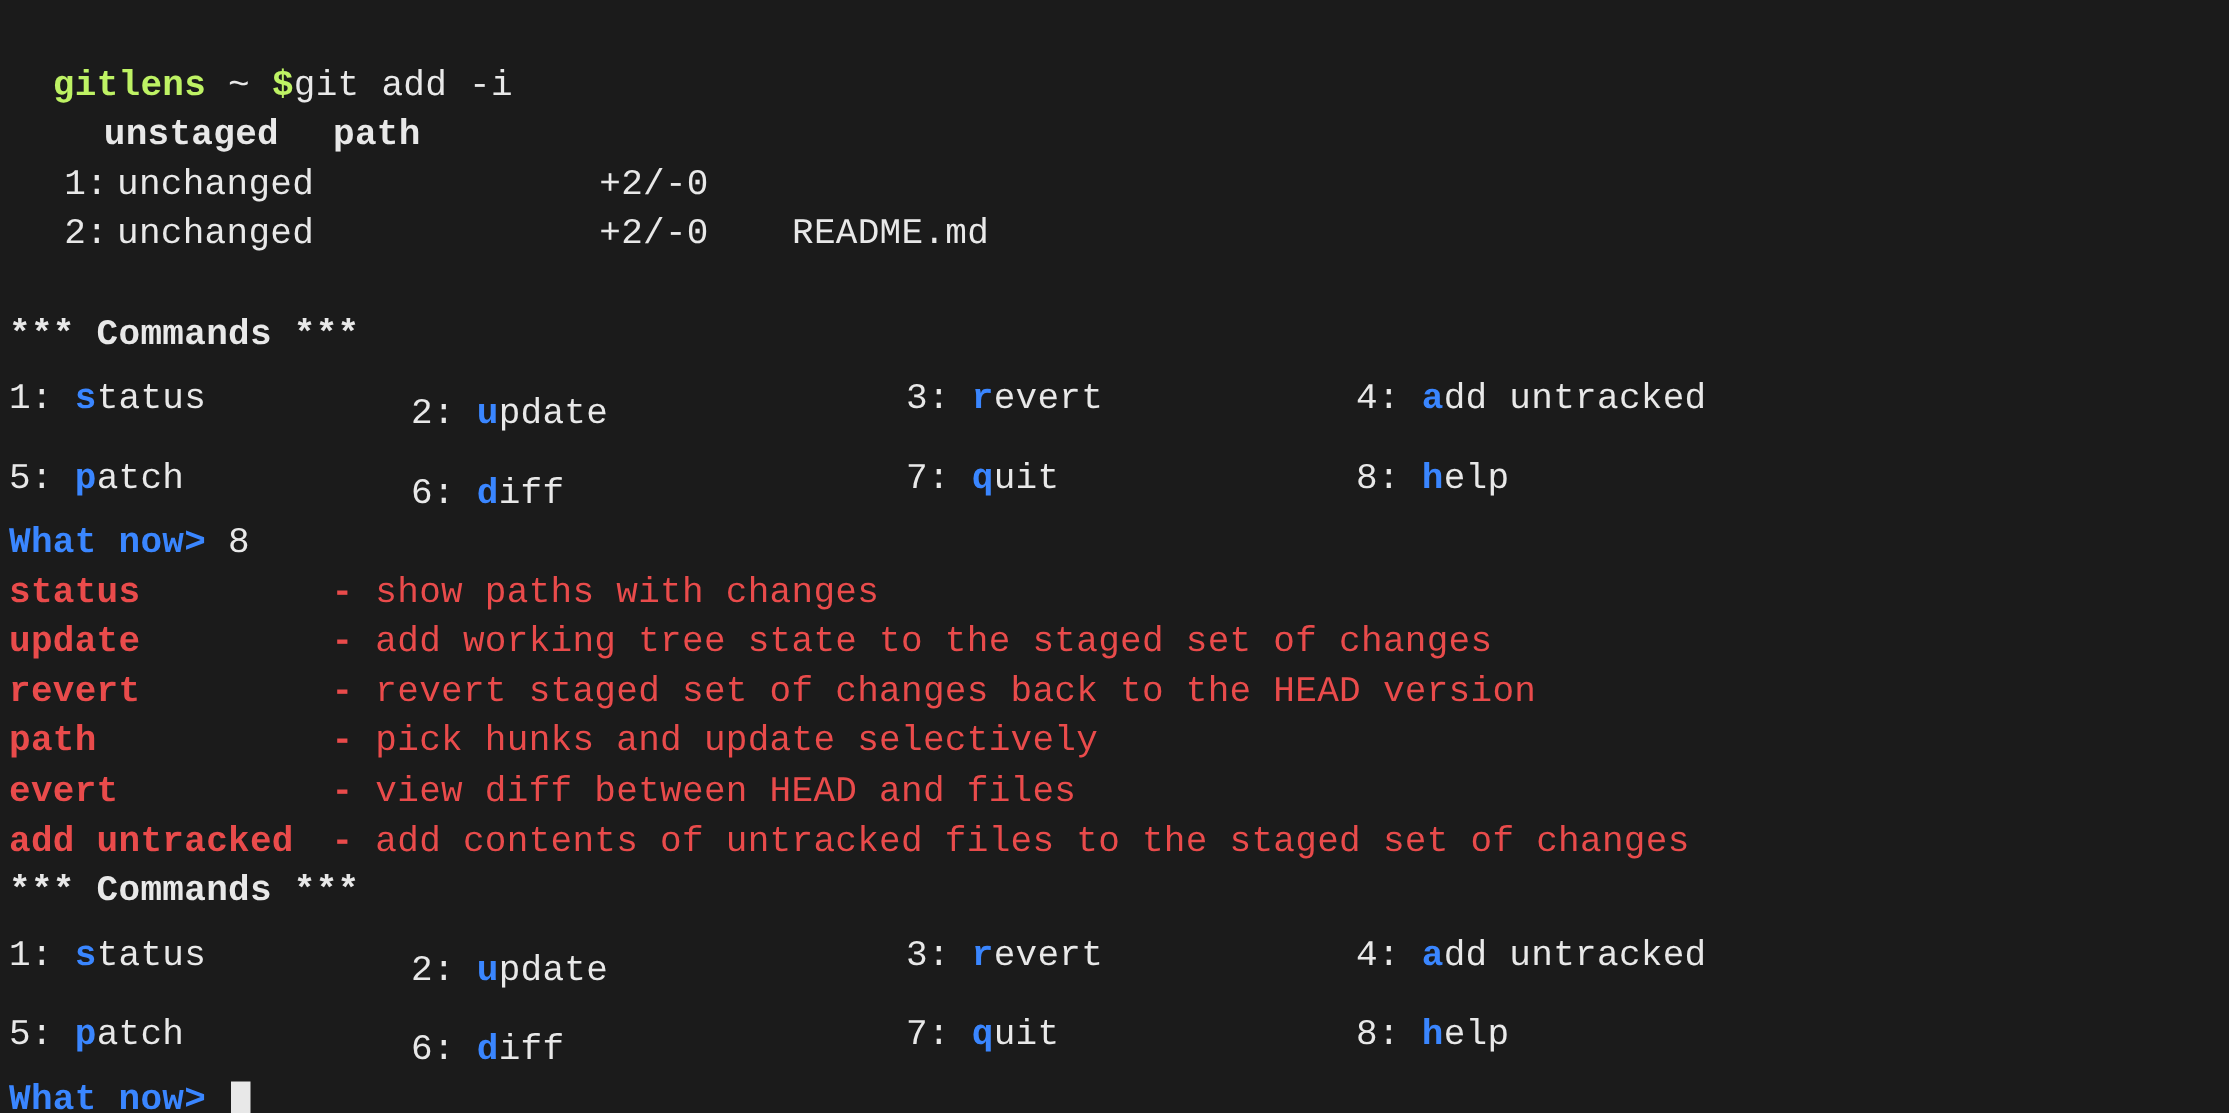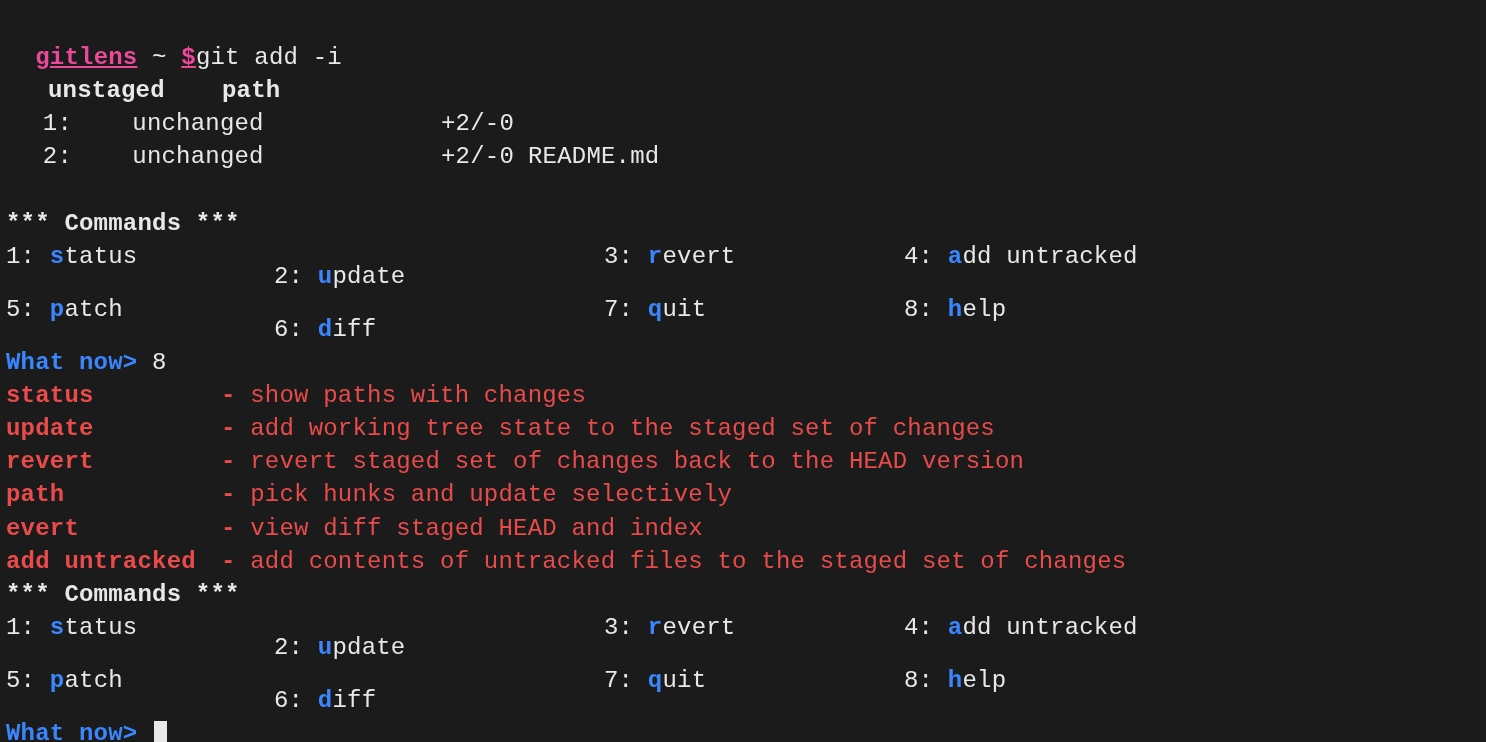--- a/index.html
+++ b/index.html
@@ -15,53 +15,54 @@
       line-height: 1.38;
       padding: 8px 6px;
       width: 1486px;
       height: 742px;
       overflow: hidden;
       letter-spacing: 0.2px;
     }
     .line {
       white-space: pre;
     }
-    .teal { color: #ec4899; text-decoration: underline; }
+    .teal { color: #bef264; }
     .blue { color: #3a86ff; }
     .red { color: #e94b4b; }
     .white { color: #e8e8e8; }
     .bold { font-weight: 700; }
     .cursor {
       display: inline-block;
       width: 13px;
       height: 26px;
       background: #e8e8e8;
       vertical-align: text-bottom;
       margin-left: 2px;
     }
     .cmd-row {
       display: flex;
       white-space: nowrap;
+      align-items: center;
     }
     .cmd-col {
       display: inline-block;
     }
     .cmd-col.c1 { min-width: 268px; }
     .cmd-col.c2 { min-width: 330px; margin-top: 20px; }
     .cmd-col.c3 { min-width: 300px; }
     .cmd-col.c4 { }
     .file-row {
       display: flex;
     }
     .file-num { width: 72px; text-align: right; padding-right: 6px;}
-    .file-staged { width: 280px; text-align: center; padding-right: 40px;}
-    .file-unstaged { width: 170px; text-align: right; padding-right: 14px;}
+    .file-staged { width: 280px; text-align: left; padding-right: 40px;}
+    .file-unstaged { width: 170px; text-align: center; padding-right: 14px;}
     .file-path { }
     .hdr-staged { width: 352px; text-align:right; padding-right:40px;}
-    .hdr-unstaged { width: 180px; text-align:left; padding-left:42px;}
+    .hdr-unstaged { width: 180px; text-align:right; padding-left:42px;}
     .hdr-path { }
     .help-row { white-space: pre; font-family: Liberation Mono, monospace; }
     .help-name { display:inline-block; min-width: 215px; }
     .blank { height: 1.38em; }
   </style>
 </head>
 <body>
 
 <div class="line">
   <span class="teal bold">gitlens</span><span class="white"> </span><span class="white">~</span><span class="white"> </span><span class="teal bold">$</span><span class="white">git add -i</span>
@@ -100,21 +101,21 @@
   <span class="cmd-col c3"><span>7:</span> <span class="blue bold">q</span><span>uit</span></span>
   <span class="cmd-col c4"><span>8:</span> <span class="blue bold">h</span><span>elp</span></span>
 </div>
 
 <div class="line"><span class="blue bold">What now&gt;</span><span class="white"> </span><span class="white">8</span></div>
 
 <div class="help-row red"><span class="help-name bold">status</span><span class="bold">-</span> <span>show paths with changes</span></div>
 <div class="help-row red"><span class="help-name bold">update</span><span class="bold">-</span> <span>add working tree state to the staged set of changes</span></div>
 <div class="help-row red"><span class="help-name bold">revert</span><span class="bold">-</span> <span>revert staged set of changes back to the HEAD version</span></div>
 <div class="help-row red"><span class="help-name bold">path</span><span class="bold">-</span> <span>pick hunks and update selectively</span></div>
-<div class="help-row red"><span class="help-name bold">evert</span><span class="bold">-</span> <span>view diff staged HEAD and index</span></div>
+<div class="help-row red"><span class="help-name bold">evert</span><span class="bold">-</span> <span>view diff between HEAD and files</span></div>
 <div class="help-row red"><span class="help-name bold">add untracked</span><span class="bold">-</span> <span>add contents of untracked files to the staged set of changes</span></div>
 
 <div class="line bold">*** Commands ***</div>
 
 <div class="cmd-row">
   <span class="cmd-col c1">  <span>1:</span> <span class="blue bold">s</span><span>tatus</span></span>
   <span class="cmd-col c2"><span>2:</span> <span class="blue bold">u</span><span>pdate</span></span>
   <span class="cmd-col c3"><span>3:</span> <span class="blue bold">r</span><span>evert</span></span>
   <span class="cmd-col c4"><span>4:</span> <span class="blue bold">a</span><span>dd untracked</span></span>
 </div>

